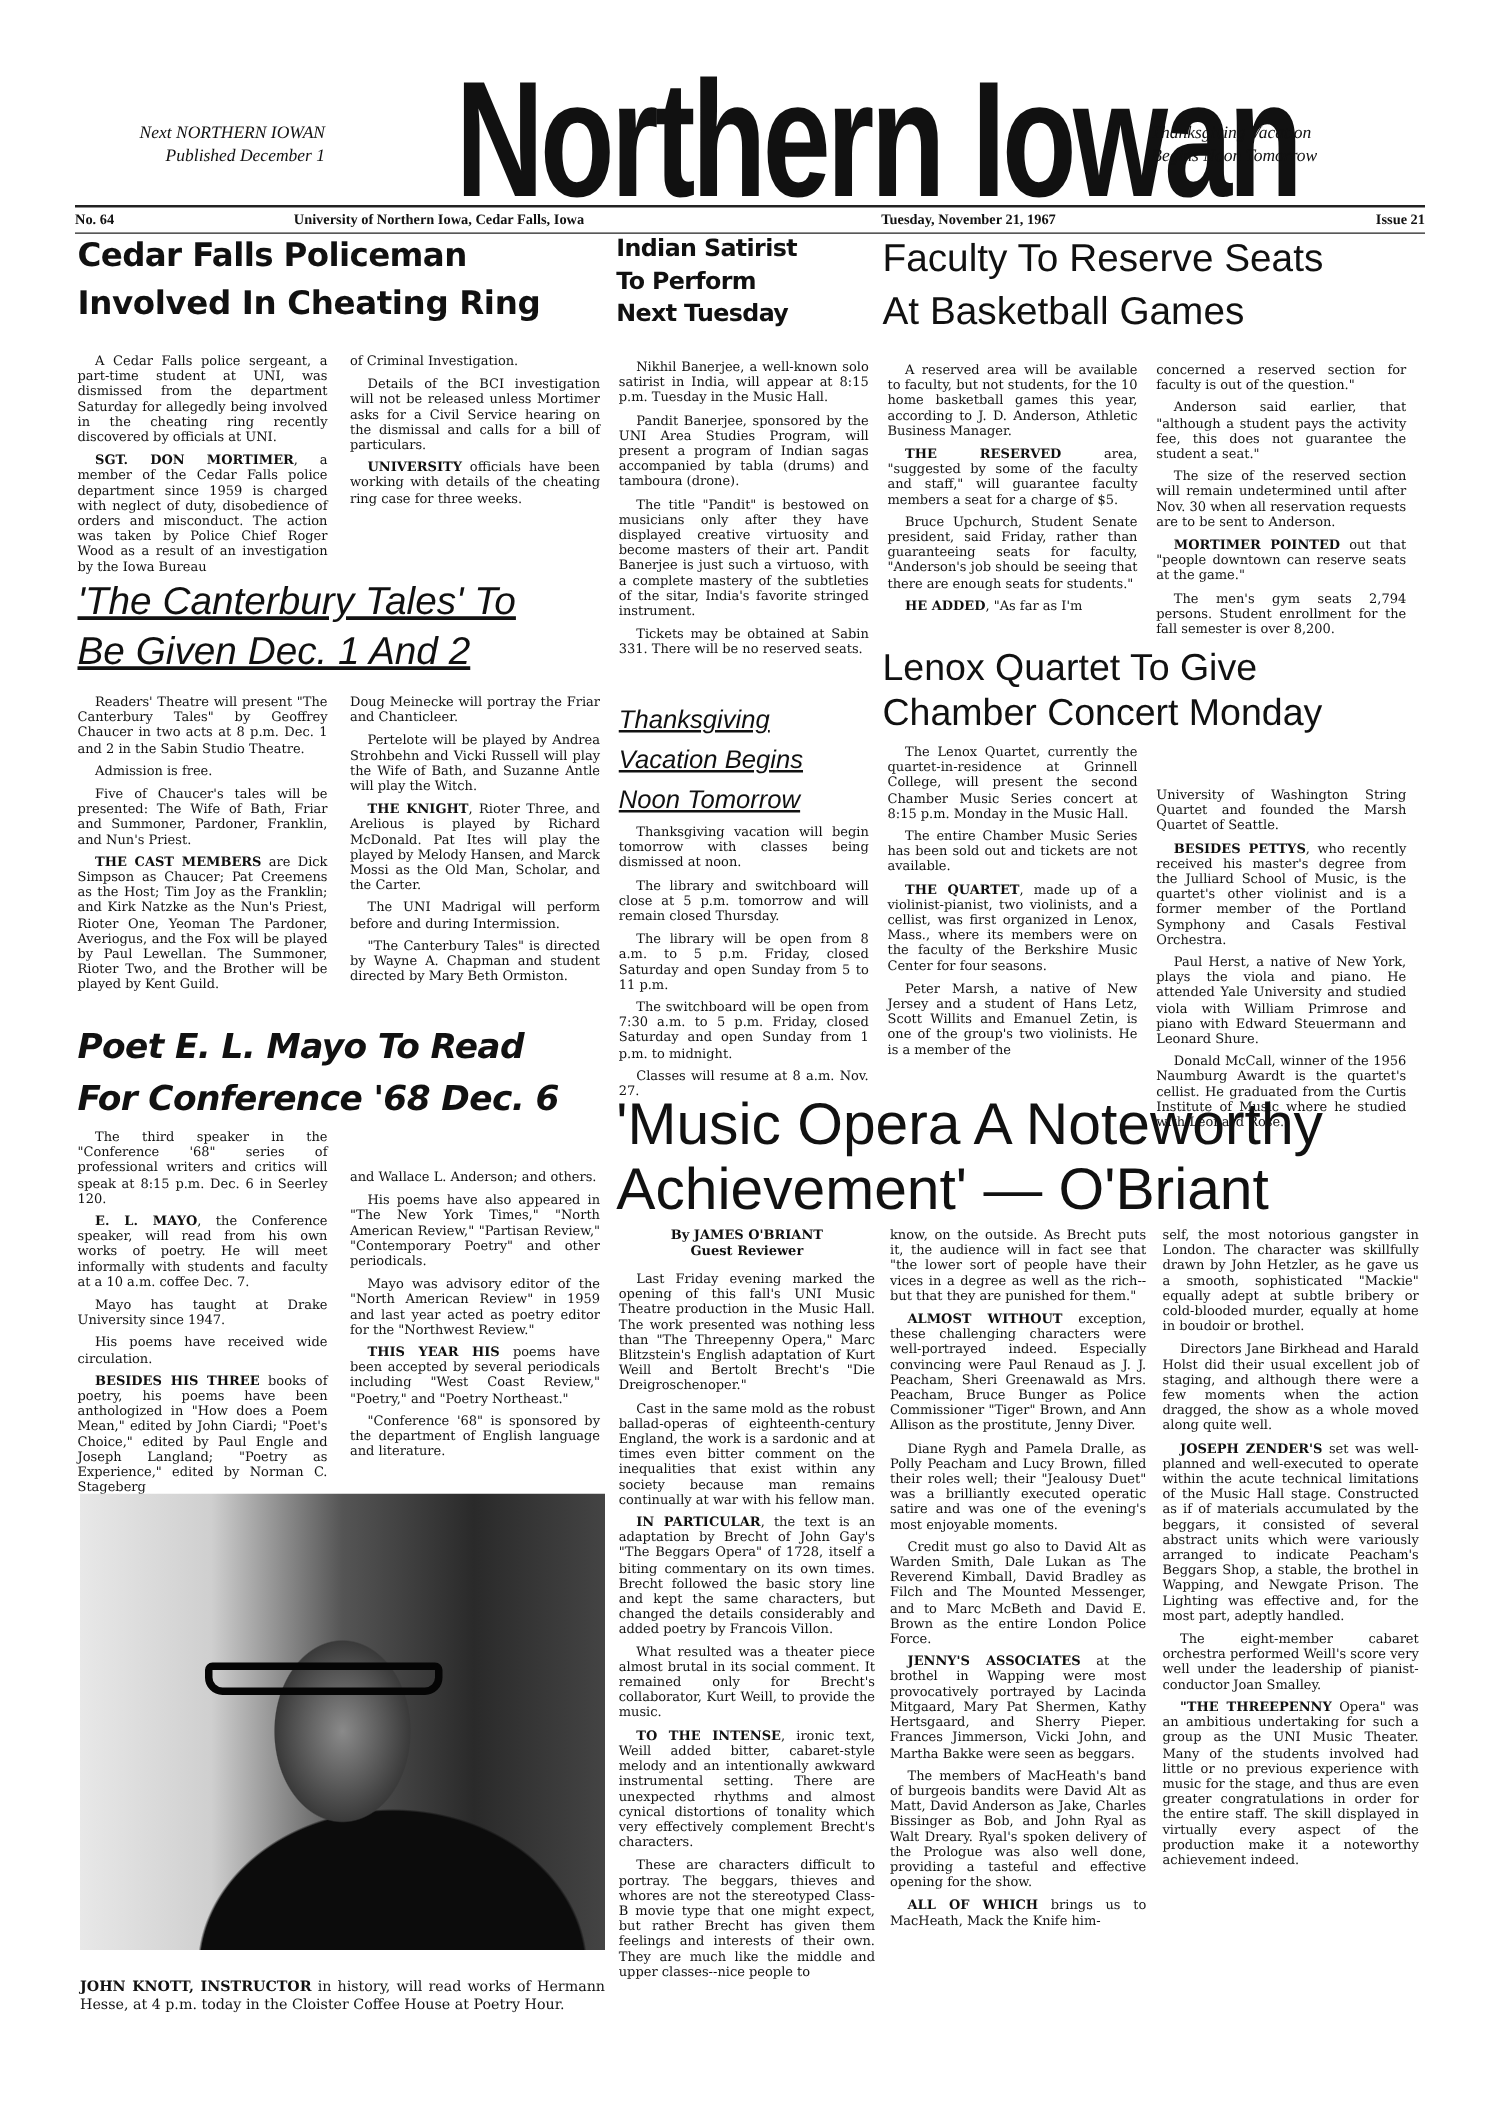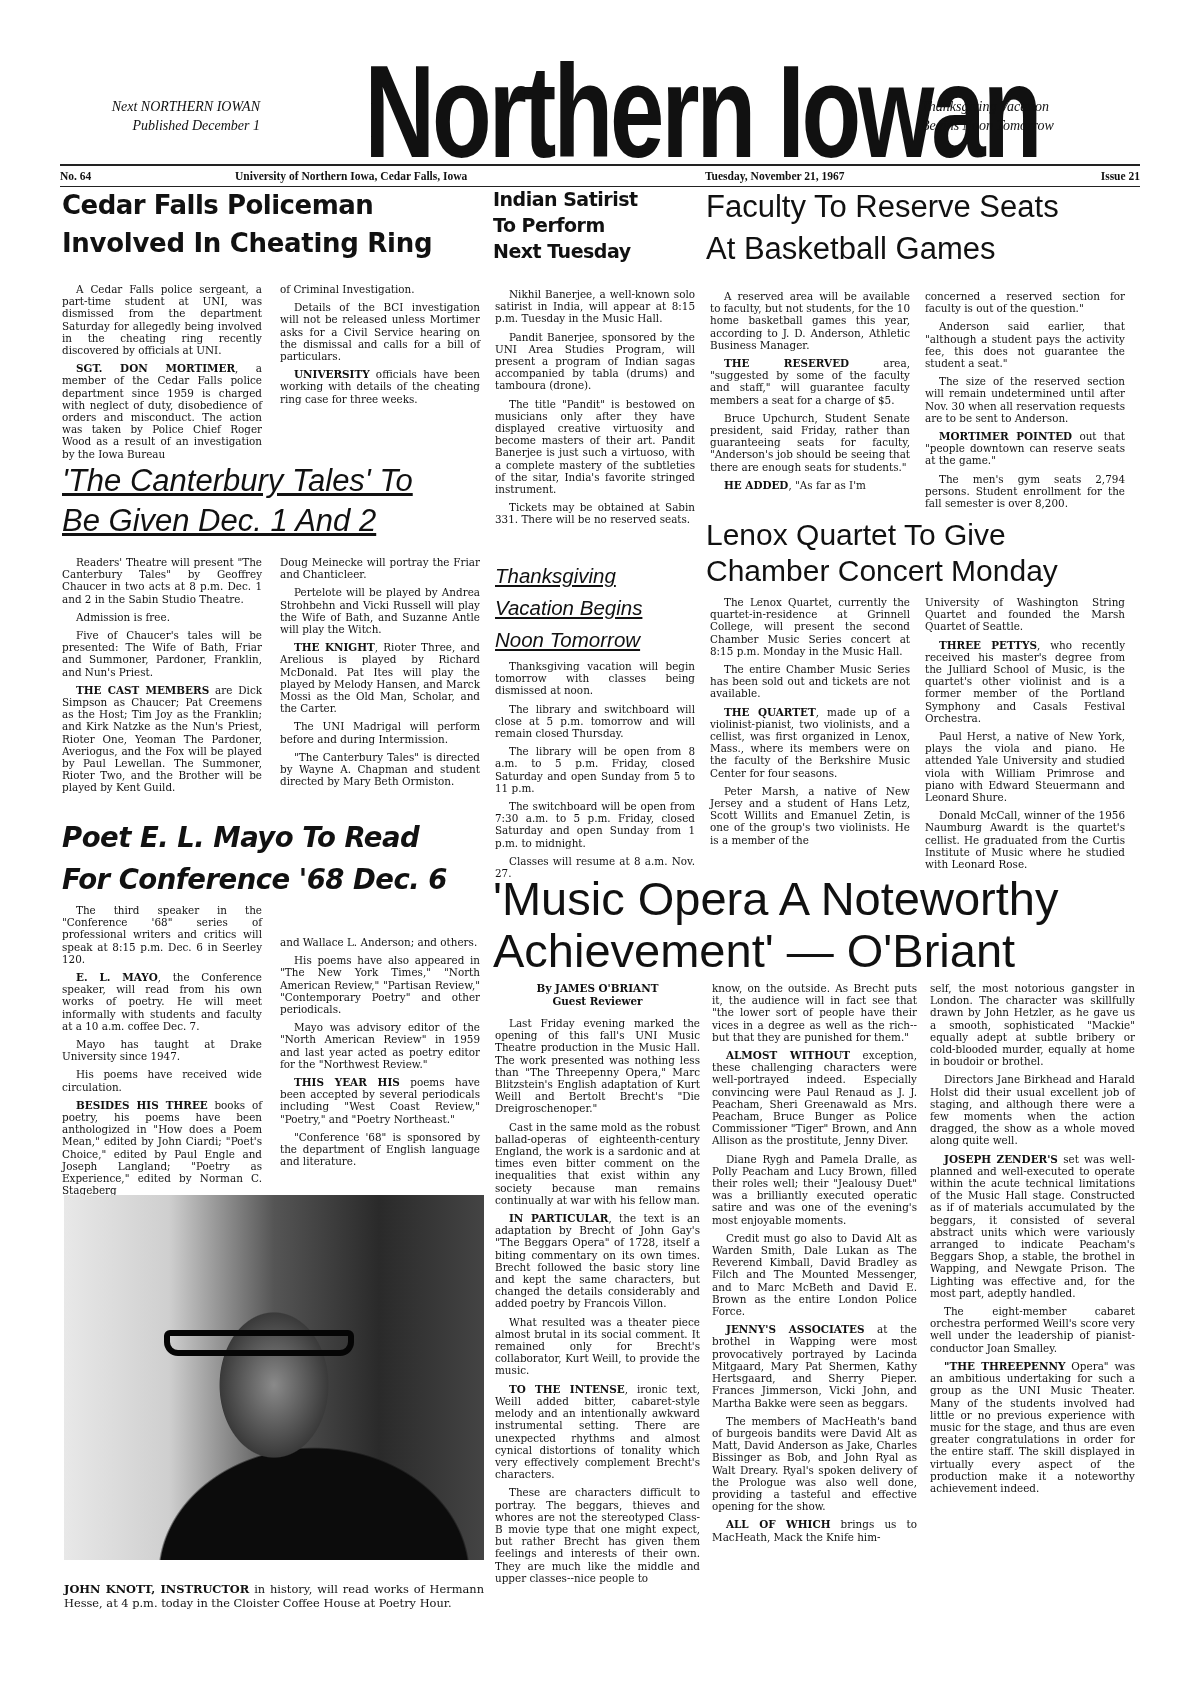--- a/index.html
+++ b/index.html
@@ -173,22 +173,22 @@
   <div>Lenox Quartet To Give</div>
   <div>Chamber Concert Monday</div>
 </div>
 <div class="abs col" id="len-c1" style="left:710px;top:596px;width:200px;">
     <p><span>The Lenox Quartet, currently the quartet-in-residence at Grinnell College, will present the second Chamber Music Series concert at 8:15 p.m. Monday in the Music Hall.</span></p>
     <p><span>The entire Chamber Music Series has been sold out and tickets are not available.</span></p>
     <p><b>THE QUARTET</b><span>, made up of a violinist-pianist, two violinists, and a cellist, was first organized in Lenox, Mass., where its members were on the faculty of the Berkshire Music Center for four seasons.</span></p>
     <p><span>Peter Marsh, a native of New Jersey and a student of Hans Letz, Scott Willits and Emanuel Zetin, is one of the group's two violinists. He is a member of the</span></p>
   </div>
 <div class="abs col" id="len-c2" style="left:925px;top:596px;width:200px;">
-    <p style="text-indent: 0px;"><span>University of Washington String Quartet and founded the Marsh Quartet of Seattle.</span></p>
-    <p><b>THREE PETTYS</b><span>, who recently received his master's degree from the Julliard School of Music, is the quartet's other violinist and is a former member of the Portland Symphony and Casals Festival Orchestra.</span></p>
+    <p style="text-indent: 0px; margin-top: 34px;"><span>University of Washington String Quartet and founded the Marsh Quartet of Seattle.</span></p>
+    <p><b>BESIDES PETTYS</b><span>, who recently received his master's degree from the Julliard School of Music, is the quartet's other violinist and is a former member of the Portland Symphony and Casals Festival Orchestra.</span></p>
     <p><span>Paul Herst, a native of New York, plays the viola and piano. He attended Yale University and studied viola with William Primrose and piano with Edward Steuermann and Leonard Shure.</span></p>
     <p><span>Donald McCall, winner of the 1956 Naumburg Awardt is the quartet's cellist. He graduated from the Curtis Institute of Music where he studied with Leonard Rose.</span></p>
   </div>
 
 <div class="abs hl-light" style="left:493px;top:873px;width:647px;font-size:47px;line-height:52px;">
   <div>'Music Opera A Noteworthy</div>
   <div>Achievement' — O'Briant</div>
 </div>
 <div class="abs col" id="opr-c1" style="left:495px;top:982px;width:205px;">
   <div class="byline">

